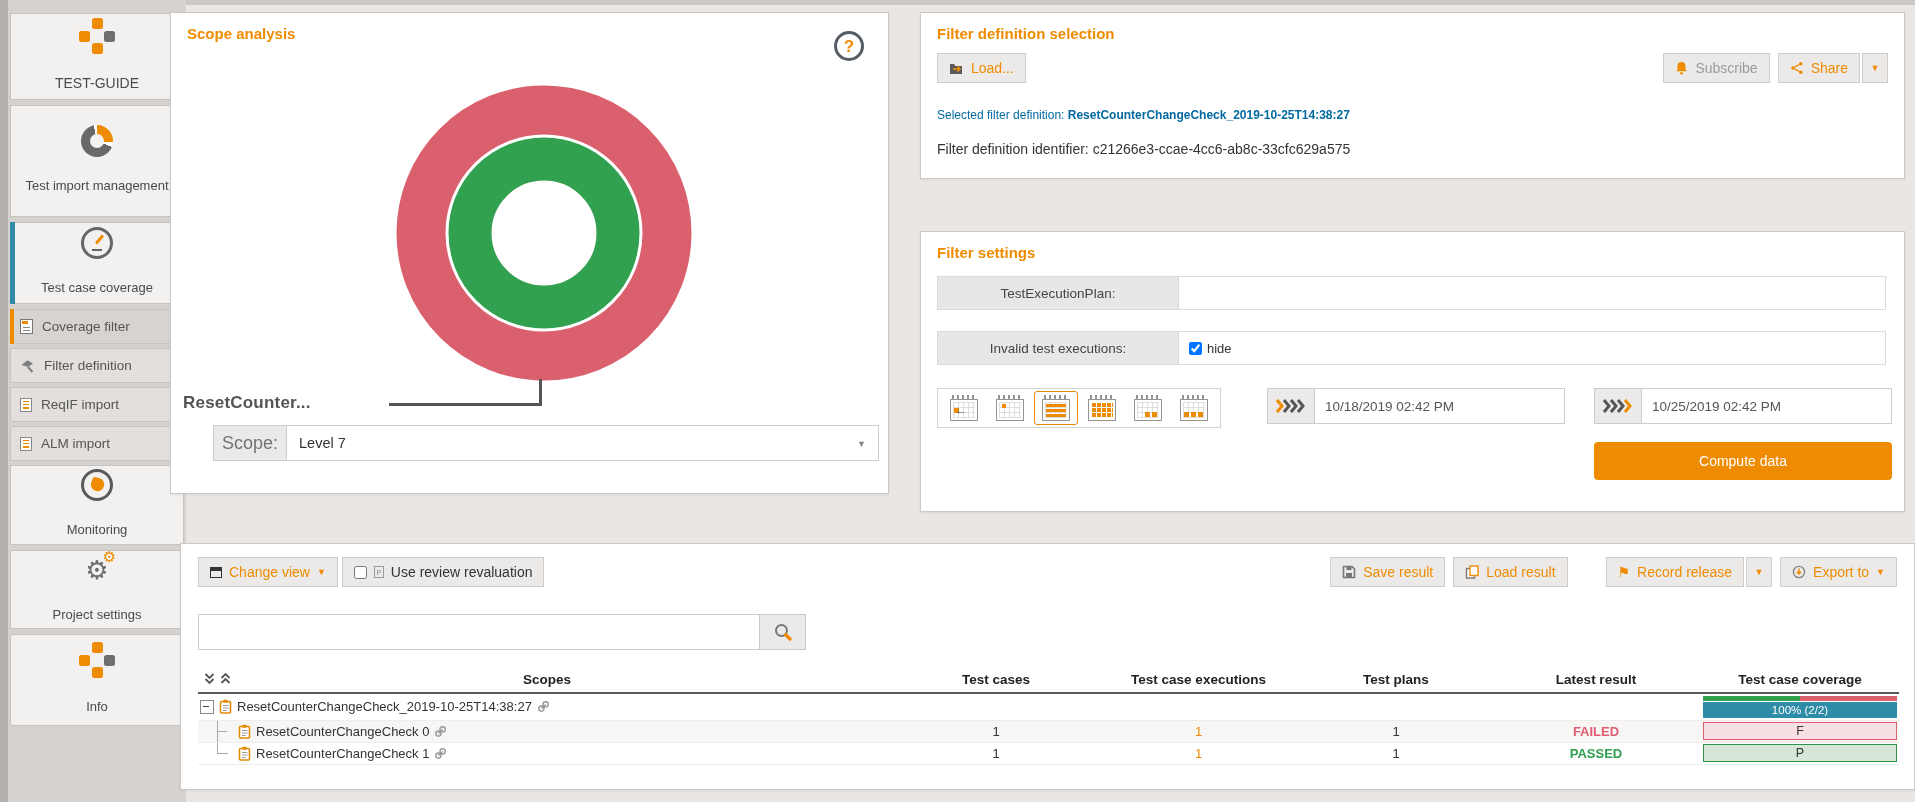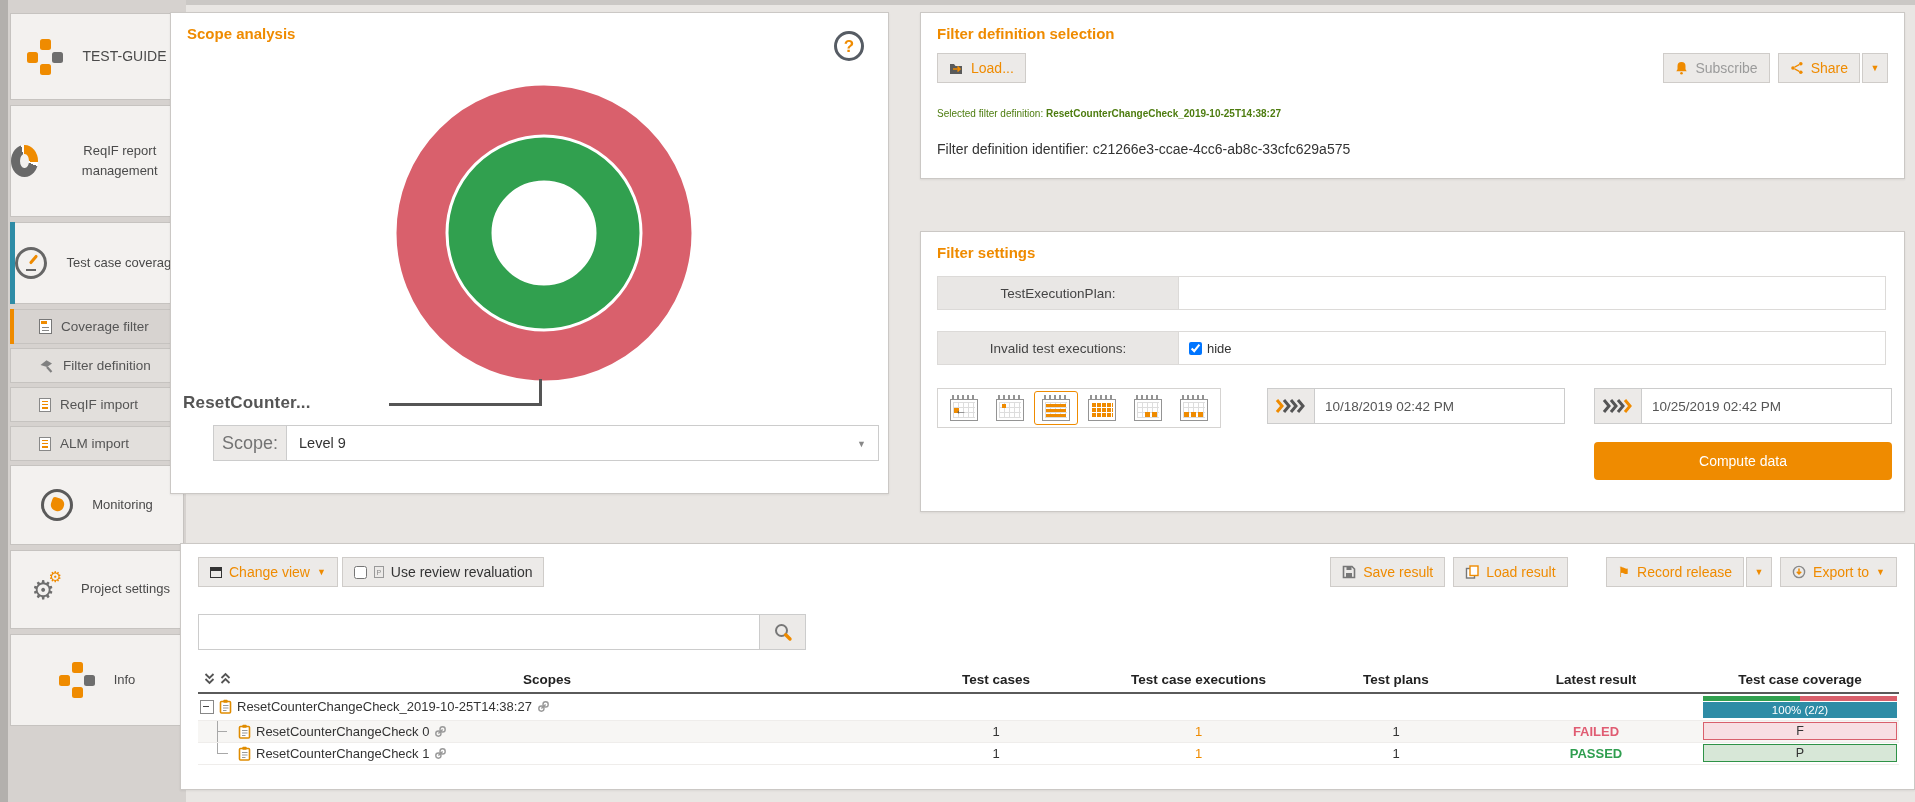--- a/index.html
+++ b/index.html
@@ -3,25 +3,25 @@
 <meta charset="utf-8">
 <style>
   html,body{margin:0;padding:0}
   .app{position:relative;width:1915px;height:802px;background:#e9e6e3;font-family:"Liberation Sans",sans-serif;overflow:hidden}
   .topband{position:absolute;left:0;top:0;width:1915px;height:5px;background:#cbc8c5}
 
   
   .edge{position:absolute;left:0;top:0;width:8px;height:802px;background:#b3b0ad}
   .sidebar{position:absolute;left:8px;top:0;width:178px;height:802px;background:#d6d2cf;box-sizing:border-box;padding-top:13px;overflow:hidden}
   .sbox{position:relative;margin:0 0 5px 2px;width:174px;background:#f3f1ef;border:1px solid #c6c3c0;box-sizing:border-box;
-        display:flex;flex-direction:row;align-items:center;justify-content:center;gap:19px;
+        display:flex;flex-direction:column;align-items:center;justify-content:center;gap:19px;
         color:#4a4a4a;font-size:13px;text-align:center;cursor:pointer}
   .sbox.active::before{content:'';position:absolute;left:-1px;top:-1px;bottom:-1px;width:5px;background:#2e8ca6}
   .ssub{position:relative;margin:0 0 4px 2px;width:174px;height:35px;background:#e2dfdc;border:1px solid #c6c3c0;box-sizing:border-box;
-        display:flex;align-items:center;gap:9px;padding-left:28px;color:#555;font-size:13.5px;cursor:pointer}
+        display:flex;align-items:center;gap:9px;padding-left:9px;color:#555;font-size:13.5px;cursor:pointer}
   .ssub.active{background:#d7d3d0}
   .ssub.active::before{content:'';position:absolute;left:-1px;top:-1px;bottom:-1px;width:4px;background:#ef8b00}
   .slbl{max-width:150px;line-height:1.55}
 
   .logo-ic{position:relative;width:36px;height:36px}
   .logo-ic i{position:absolute;width:11px;height:11px;border-radius:2.5px;background:#ef8b00}
   .logo-ic .sq-t{left:13px;top:0}.logo-ic .sq-l{left:0;top:13px}
   .logo-ic .sq-r{right:0;top:13px;background:#6e6e6e}.logo-ic .sq-b{left:13px;bottom:0}
   .pie-ic{width:32px;height:32px;border-radius:50%;position:relative;
           background:conic-gradient(#ef8b00 0 95deg,#fff 95deg 112deg,#696969 112deg 348deg,#fff 348deg 360deg)}
@@ -71,21 +71,21 @@
   .btn .dark{color:#333}
   .btn .gray{color:#9b9b9b}
   .btn .caret{color:#ef8b00}
   .btn-caret{width:26px;justify-content:center;padding:0}
   .split{display:inline-flex;gap:2px}
   .btn-primary{position:absolute;background:#ef8b00;border:none;border-radius:4px;color:#fff;font-size:14px;font-family:inherit;cursor:pointer}
 
   
   .fds-btnrow{position:absolute;left:16px;right:16px;top:40px;display:flex;align-items:center}
   .grp-right{margin-left:auto;display:flex;align-items:center;gap:8px}
-  .fds-line1{position:absolute;left:16px;top:95px;font-size:10px;color:#4d7c0f}
+  .fds-line1{position:absolute;left:16px;top:95px;font-size:12px;color:#0369a1}
   .fds-line2{position:absolute;left:16px;top:128px;font-size:14px;color:#333}
   .bold{font-weight:bold}
 
   
   .frow{position:absolute;left:16px;right:18px;height:34px;border:1px solid #dcdad8;display:flex;background:#fff;box-sizing:border-box}
   #frow1{top:44px}#frow2{top:99px}
   .flabel{width:240px;background:#e9e7e5;border-right:1px solid #dcdad8;display:flex;align-items:center;justify-content:center;font-size:13.5px;color:#444;flex:none}
   .ffield{flex:1;display:flex;align-items:center;padding-left:10px;gap:5px}
   .ffield input[type=text]{border:none;outline:none;width:98%;height:90%;font:inherit}
   .ffield label{font-size:13px;color:#333}
@@ -152,21 +152,21 @@
       <span class="logo-ic">
           <i class="sq-t"></i>
           <i class="sq-l"></i>
           <i class="sq-r"></i>
           <i class="sq-b"></i>
         </span>
       <span class="slbl" style="font-size:14px">TEST-GUIDE</span>
     </div>
     <div class="sbox" style="height:112px">
       <span class="pie-ic"></span>
-      <span class="slbl">ReqIF report management</span>
+      <span class="slbl">Test import management</span>
     </div>
     <div class="sbox active" style="height:82px">
       <span class="gauge-ic"></span>
       <span class="slbl">Test case coverage</span>
     </div>
     <div class="ssub active">
       <span class="cf-ic"></span>
       <span>Coverage filter</span>
     </div>
     <div class="ssub">
@@ -211,21 +211,21 @@
     <svg class="donut" width="300" height="300" viewBox="0 0 300 300">
       <circle cx="150" cy="150" r="123" fill="none" stroke-width="49" stroke="#d9606c"></circle>
       <circle cx="150" cy="150" r="74" fill="none" stroke-width="43" stroke="#31a04f"></circle>
     </svg>
     <div class="call-v"></div>
     <div class="call-h"></div>
     <div class="chart-label">ResetCounter...</div>
     <div class="scoperow">
       <div class="slabel">Scope:</div>
       <div class="sval">
-        <span>Level 9</span>
+        <span>Level 7</span>
         <span class="caret">▼</span>
       </div>
     </div>
   </div>
 
   <div class="panel" id="p-fds">
     <div class="ptitle">Filter definition selection</div>
     <div class="fds-btnrow">
       <button class="btn">
         <svg width="15" height="13" viewBox="0 0 15 13">

